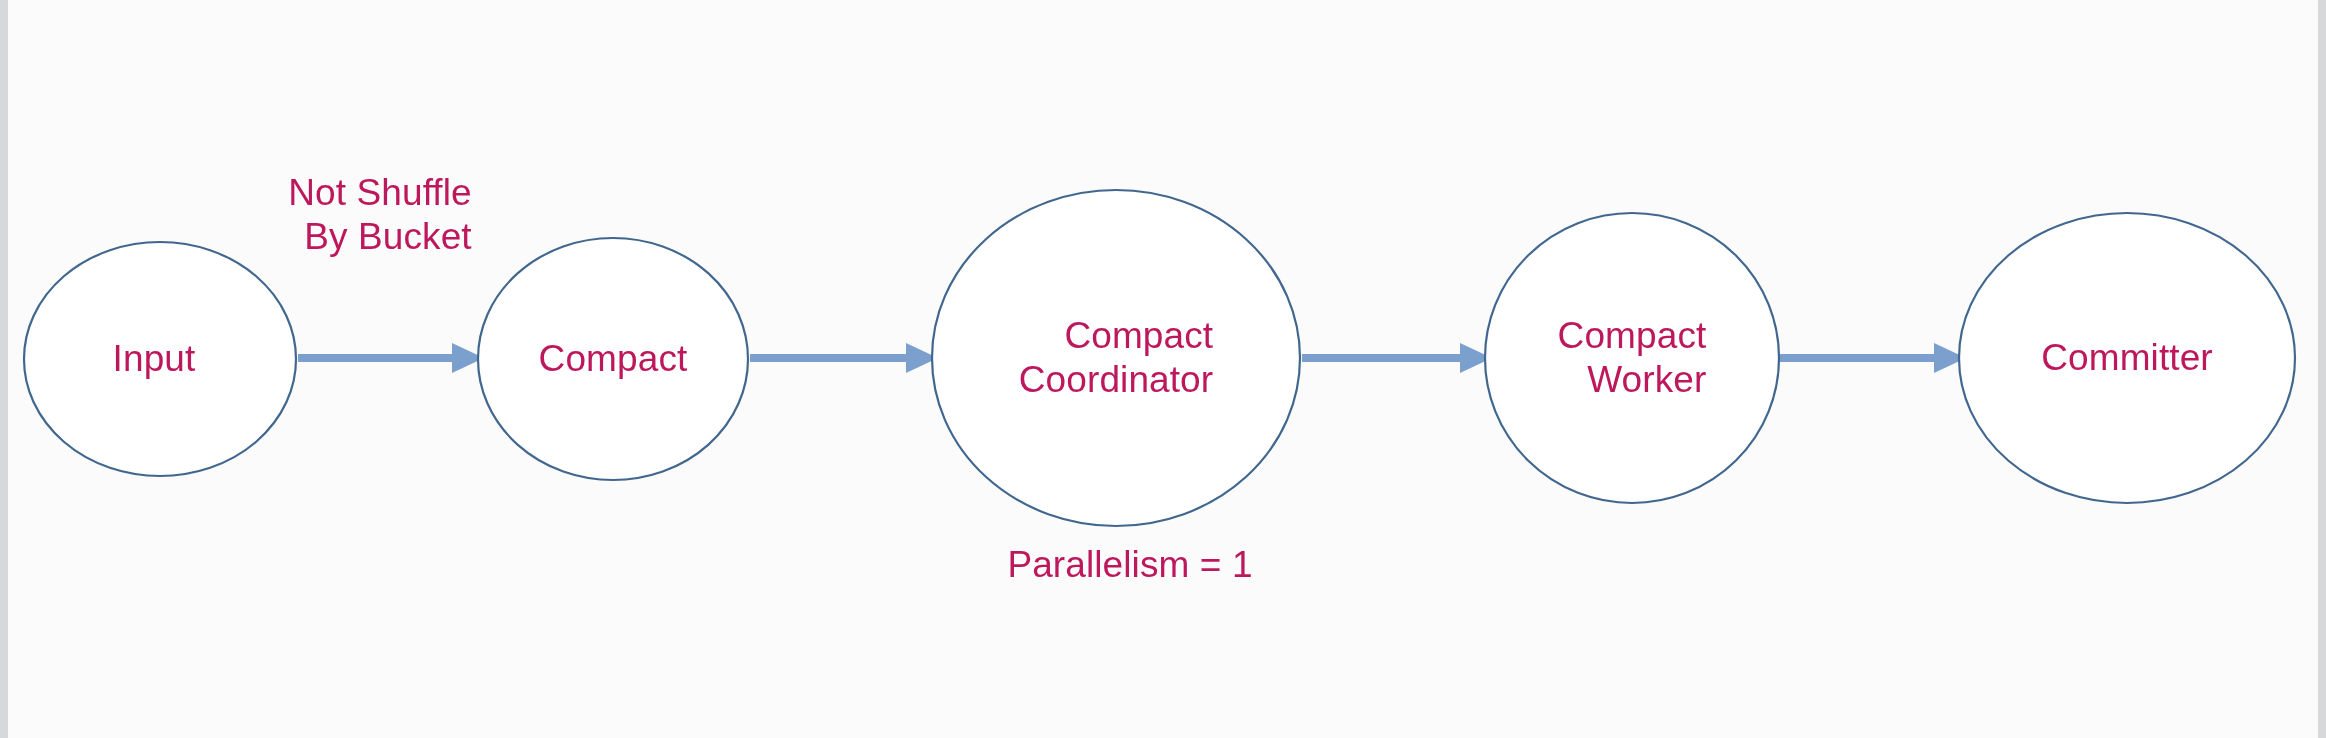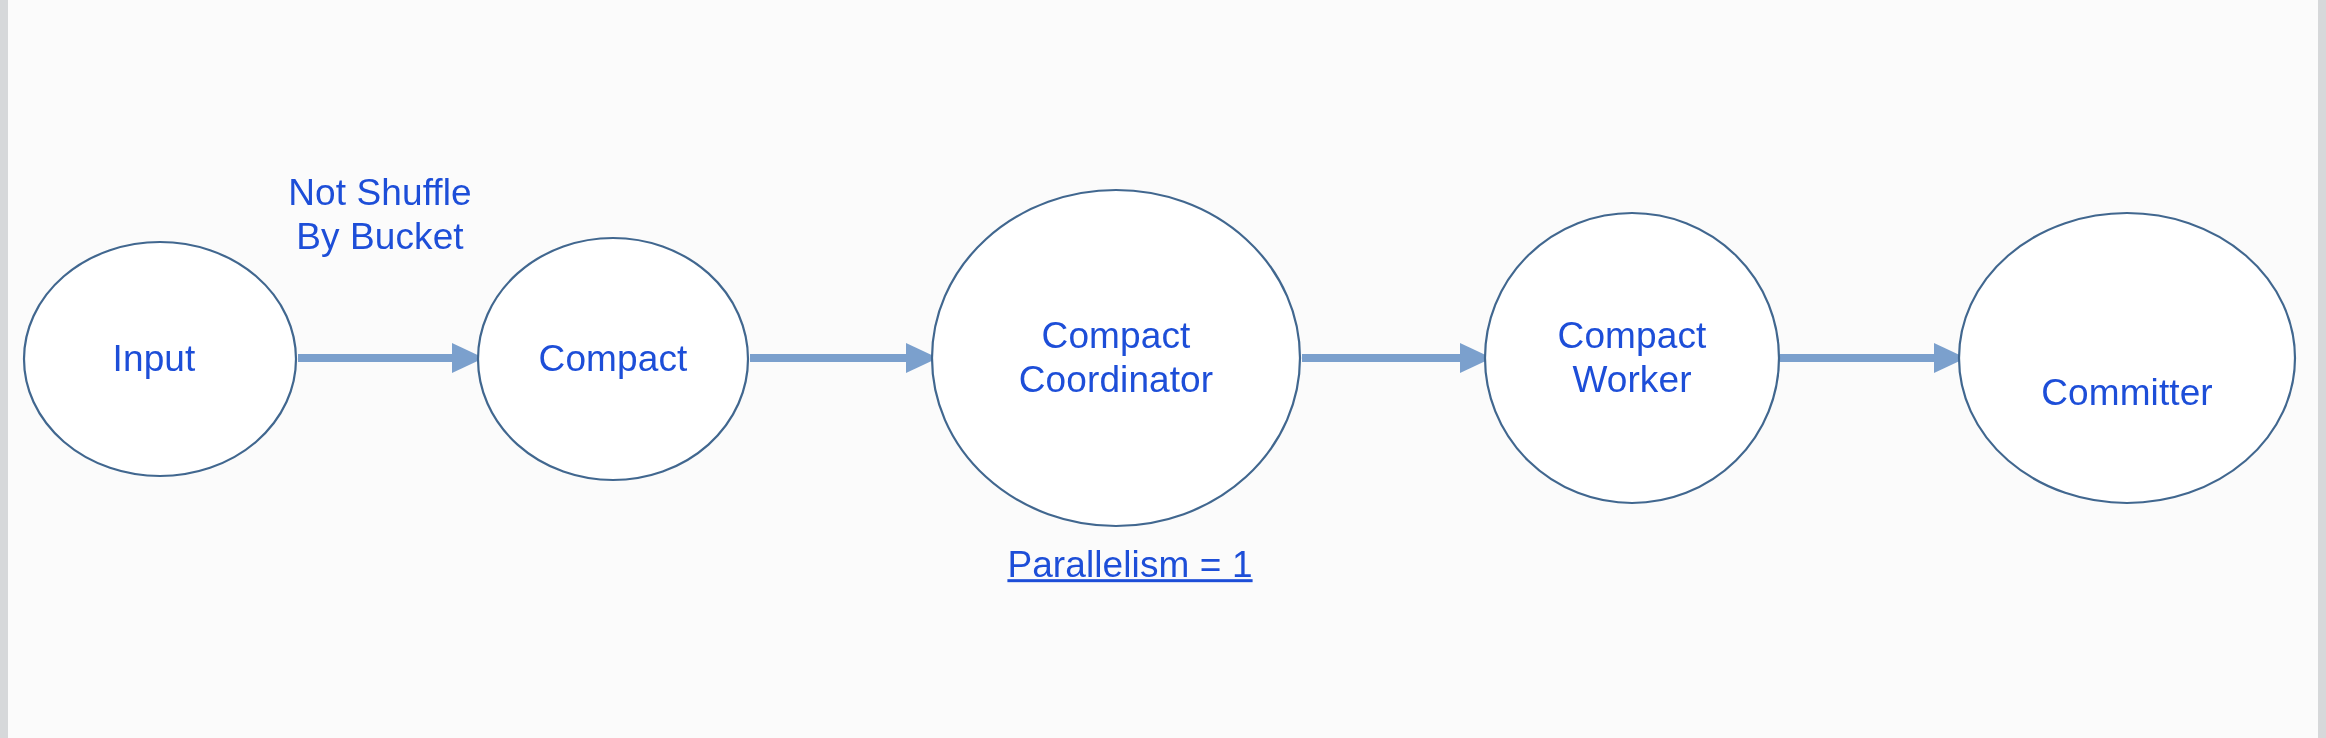--- a/index.html
+++ b/index.html
@@ -46,25 +46,25 @@
     fill: none;
   }
   .edge-head {
     fill: #7ba0cd;
   }
 
   .node-label,
   .edge-label,
   .note-label {
     position: absolute;
-    color: #1d4ed8;
+    color: #be185d;
     font-family: "Liberation Sans", "DejaVu Sans", sans-serif;
     font-weight: 400;
     white-space: pre-line;
-    text-align: center;
+    text-align: right;
     line-height: 1.18;
     letter-spacing: 0.1px;
     transform: translate(-50%, -50%);
     pointer-events: none;
   }
   .node-label { font-size: 37px; }
   .edge-label { font-size: 37px; }
   .note-label { font-size: 37px; }
 </style>
 </head>
@@ -103,20 +103,20 @@
     <ellipse class="node-ellipse" cx="1632" cy="358" rx="147" ry="145"></ellipse>
     <ellipse class="node-ellipse" cx="2127" cy="358" rx="168" ry="145"></ellipse>
   </svg>
 
   <div class="node-label" style="left:154px;  top:359px;">Input</div>
   <div class="node-label" style="left:613px;  top:359px;">Compact</div>
   <div class="node-label" style="left:1116px; top:358px;">Compact
 Coordinator</div>
   <div class="node-label" style="left:1632px; top:358px;">Compact
 Worker</div>
-  <div class="node-label" style="left:2127px; top:358px;margin-top:35px;">Committer</div>
+  <div class="node-label" style="left:2127px; top:358px;">Committer</div>
 
   <div class="edge-label" style="left:380px; top:215px;">Not Shuffle
 By Bucket</div>
 
-  <div class="note-label" style="left:1130px; top:565px;text-decoration:underline;">Parallelism = 1</div>
+  <div class="note-label" style="left:1130px; top:565px;">Parallelism = 1</div>
 
 </div>
 
 </body></html>

